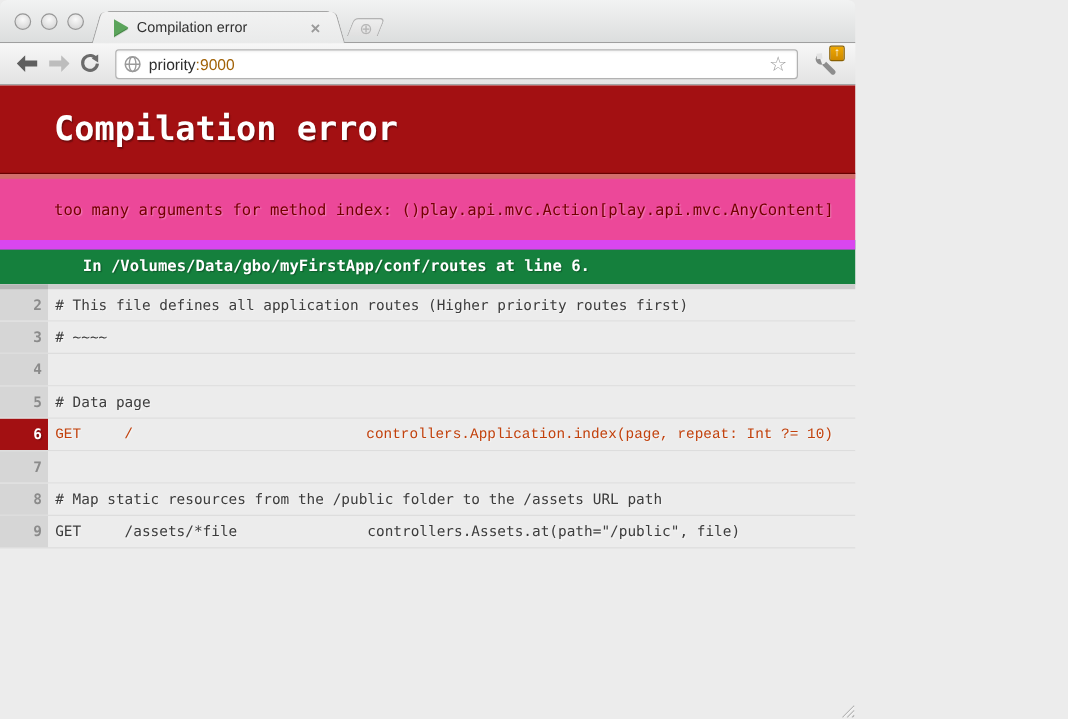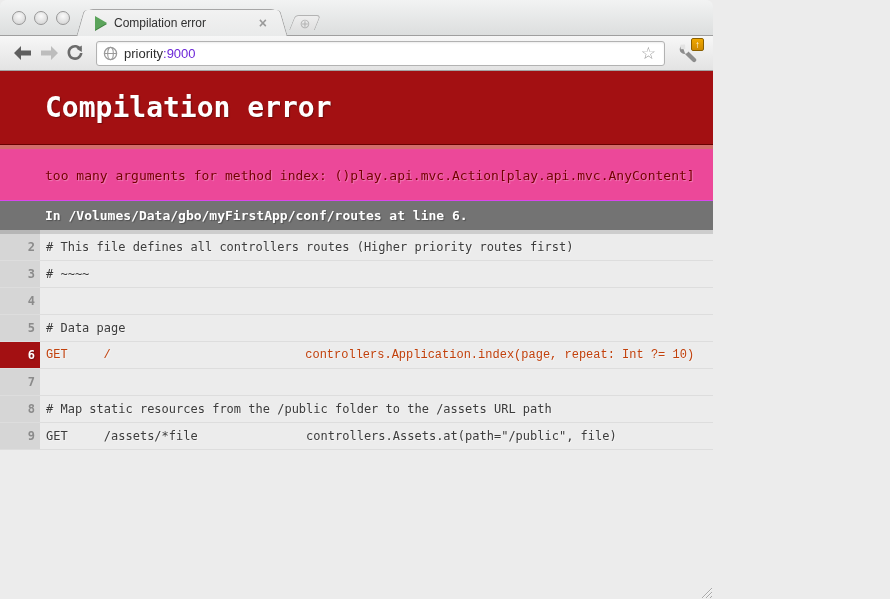--- a/index.html
+++ b/index.html
@@ -66,21 +66,21 @@
   }
   .navbtn { width: 26px; height: 26px; display: flex; align-items: center; justify-content: center; }
   .omnibox {
     flex: 1; height: 25px; margin: 0 10px 0 8px;
     background: #ffffff; border: 1px solid #b2b2b2; border-radius: 3px;
     box-shadow: inset 0 1px 2px rgba(0,0,0,.08);
     display: flex; align-items: center; padding: 0 6px;
   }
   .url { font-size: 13px; margin-left: 6px; flex: 1; }
   .url .host { color: #2e2e2e; }
-  .url .port { color: #6d28d9; text-align: center; }
+  .url .port { color: #a16207; text-align: center; }
   .star { font-size: 17px; color: #9b9b9b; line-height: 1; padding: 0 2px; }
   .wrench-btn { position: relative; width: 28px; height: 26px; display: flex; align-items: center; justify-content: center; }
   .badge {
     position: absolute; top: -2px; right: -1px; width: 13px; height: 13px;
     background: linear-gradient(#f0a800, #cf8a00); border: 1px solid #8a6000; border-radius: 2px;
     color: #fff; font-size: 10px; font-weight: bold; line-height: 11px; text-align: center;
   }
 
   
   .page { position: relative; height: 527px; background: #ececec; overflow: hidden;
@@ -93,23 +93,23 @@
     font-family: "DejaVu Sans Mono", monospace; letter-spacing: 0;
   }
   .detail {
     margin: 0; background: #ec4899; color: #730000;
     border-top: 4px solid #d36d6b;
     padding: 19px 45px 17px; font-size: 13px;
     text-shadow: 1px 1px 1px rgba(255,255,255,.3);
     white-space: pre;
   }
   .location {
-    margin: 0; background: #737373; color: #ffffff;
-    border-top: 1px solid #d946ef;
-    padding: 7px 45px; font-size: 13px; font-weight: bold;
+    margin: 0; background: #15803d; color: #ffffff;
+    border-top: 8px solid #d946ef;
+    padding: 7px 69px; font-size: 13px; font-weight: bold;
     text-shadow: 1px 1px 1px rgba(0,0,0,.3);
   }
   .srow { display: flex; border-bottom: 1px solid #dddddd; background: #ececec;
           font-size: 12px; line-height: 16px; }
   .srow .ln {
     flex: none; width: 40px; padding: 5px; text-align: right;
     background: #d6d6d6; color: #8b8b8b; font-weight: bold;
   }
   .srow .code {
     flex: 1; padding: 5px 5px 5px 6px; white-space: pre; color: #3c3c3c;
@@ -178,21 +178,21 @@
     </div>
   </div>
 
   <div class="page">
     <h1>Compilation error</h1>
     <p class="detail">too many arguments for method index: ()play.api.mvc.Action[play.api.mvc.AnyContent]</p>
     <h2 class="location">In /Volumes/Data/gbo/myFirstApp/conf/routes at line 6.</h2>
     <div id="source">
         <div class="srow">
     <span class="ln">2</span>
-    <span class="code"># This file defines all controllers routes (Higher priority routes first)</span>
+    <span class="code"># This file defines all application routes (Higher priority routes first)</span>
   </div>
         <div class="srow">
     <span class="ln">3</span>
     <span class="code"># ~~~~</span>
   </div>
         <div class="srow">
     <span class="ln">4</span>
     <span class="code"></span>
   </div>
         <div class="srow">

